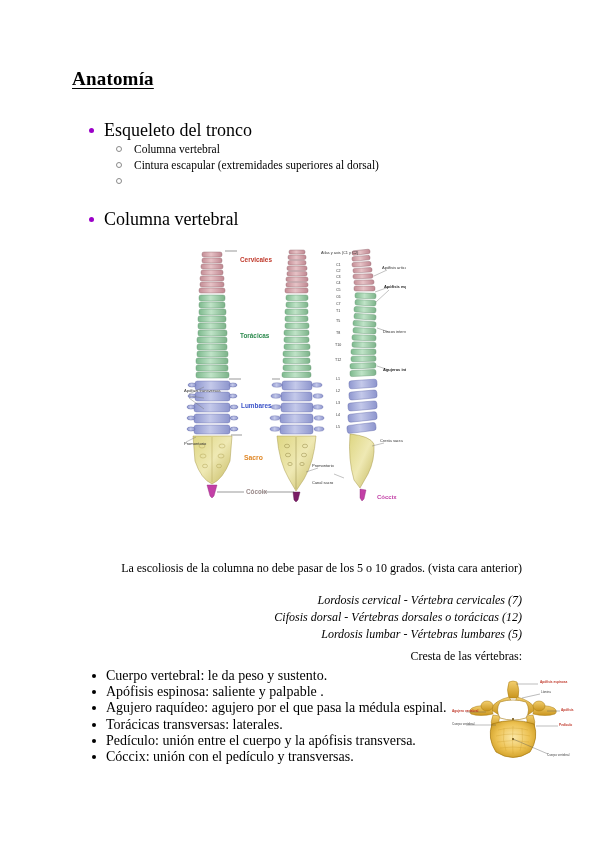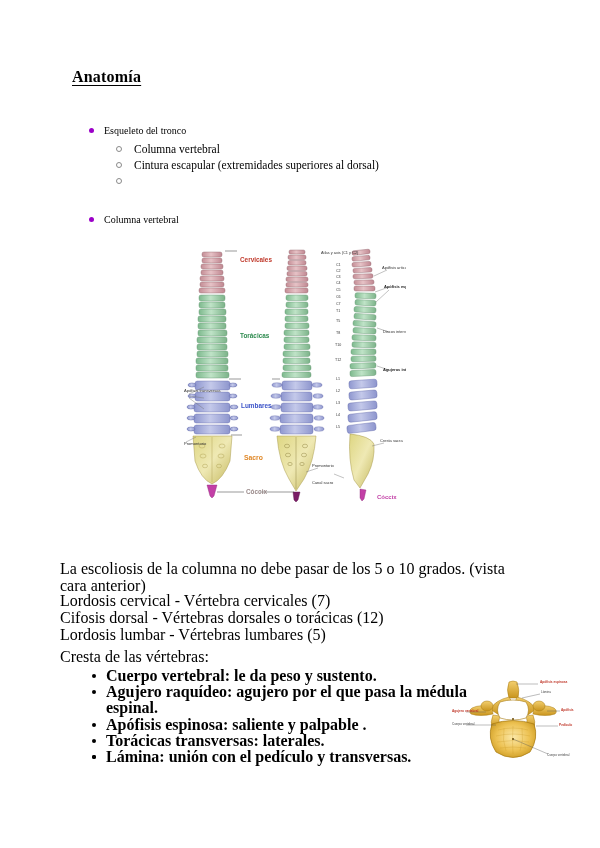--- a/index.html
+++ b/index.html
@@ -15,38 +15,38 @@
     font-family: "Liberation Serif", "DejaVu Serif", serif;
     color: #000000;
     overflow: hidden;
   }
 
   
   .doc-title {
     position: absolute;
     left: 72px;
     top: 68px;
-    font-size: 16px;
+    font-size: 19px;
     font-weight: bold;
     letter-spacing: .2px;
     text-decoration: underline;
     text-underline-offset: 3px;
   }
 
   
   .outline {
     position: absolute;
     left: 72px;
     top: 122px;
     width: 440px;
   }
   .lvl1 {
     position: relative;
     padding-left: 32px;
-    font-size: 10px;
+    font-size: 18px;
     line-height: 17px;
     margin-bottom: 1px;
   }
   .lvl1 > .bullet-disc {
     position: absolute;
     left: 17px;
     top: 6px;
     width: 5px;
     height: 5px;
     border-radius: 50%;
@@ -83,42 +83,42 @@
     left: 184px;
     top: 246px;
     width: 222px;
     height: 262px;
   }
   .spine-figure svg { display: block; }
 
   
   .para {
     position: absolute;
-    left: 60px;
-    font-size: 16px;
+    left: 72px;
+    font-size: 12px;
     line-height: 17px;
     white-space: pre-line;
+    text-align: right;
   }
   .p-escoliosis { top: 560px; width: 450px; }
-  .p-curvas     { top: 592px; width: 450px; }
+  .p-curvas     { top: 592px; width: 450px; font-style: italic; }
   .p-partes     { top: 648px; width: 450px; }
 
   
   .parts-list {
     position: absolute;
     left: 72px;
     top: 668px;
     width: 420px;
   }
   .part-item {
     position: relative;
     padding-left: 34px;
-    font-size: 16px;
+    font-size: 14px;
     line-height: 16.2px;
-    font-weight: bold;
   }
   .part-item > .bullet-black {
     position: absolute;
     left: 20px;
     top: 6px;
     width: 4px;
     height: 4px;
     border-radius: 50%;
     background: #000;
   }
@@ -426,36 +426,37 @@
 
   <div class="para p-partes">Cresta de las vértebras:</div>
 
   <div class="parts-list">
     <div class="part-item">
       <span class="bullet-black"></span>
       <span>Cuerpo vertebral: le da peso y sustento.</span>
     </div>
     <div class="part-item">
       <span class="bullet-black"></span>
-      <span>Agujero raquídeo: agujero por el que pasa la médula espinal.</span>
+      <span>Apófisis espinosa: saliente y palpable .</span>
     </div>
     <div class="part-item">
       <span class="bullet-black"></span>
-      <span>Apófisis espinosa: saliente y palpable .</span>
+      <span>Agujero raquídeo: agujero por el que pasa la médula espinal.</span>
     </div>
     <div class="part-item">
       <span class="bullet-black"></span>
       <span>Torácicas transversas: laterales.</span>
     </div>
     <div class="part-item">
       <span class="bullet-black"></span>
+      <span>Pedículo: unión entre el cuerpo y la apófisis transversa.</span>
     </div>
     <div class="part-item">
       <span class="bullet-black"></span>
-      <span>Lámina: unión con el pedículo y transversas.</span>
+      <span>Cóccix: unión con el pedículo y transversas.</span>
     </div>
   </div>
 
   <div class="vertebra-figure">
     <svg width="122" height="96" viewBox="0 0 122 96" xmlns="http://www.w3.org/2000/svg">
       <defs>
         <radialGradient id="vBody" cx="50%" cy="45%" r="60%">
           <stop offset="0%" stop-color="#fbe8a8"></stop>
           <stop offset="60%" stop-color="#edc253"></stop>
           <stop offset="100%" stop-color="#cc9a20"></stop>

